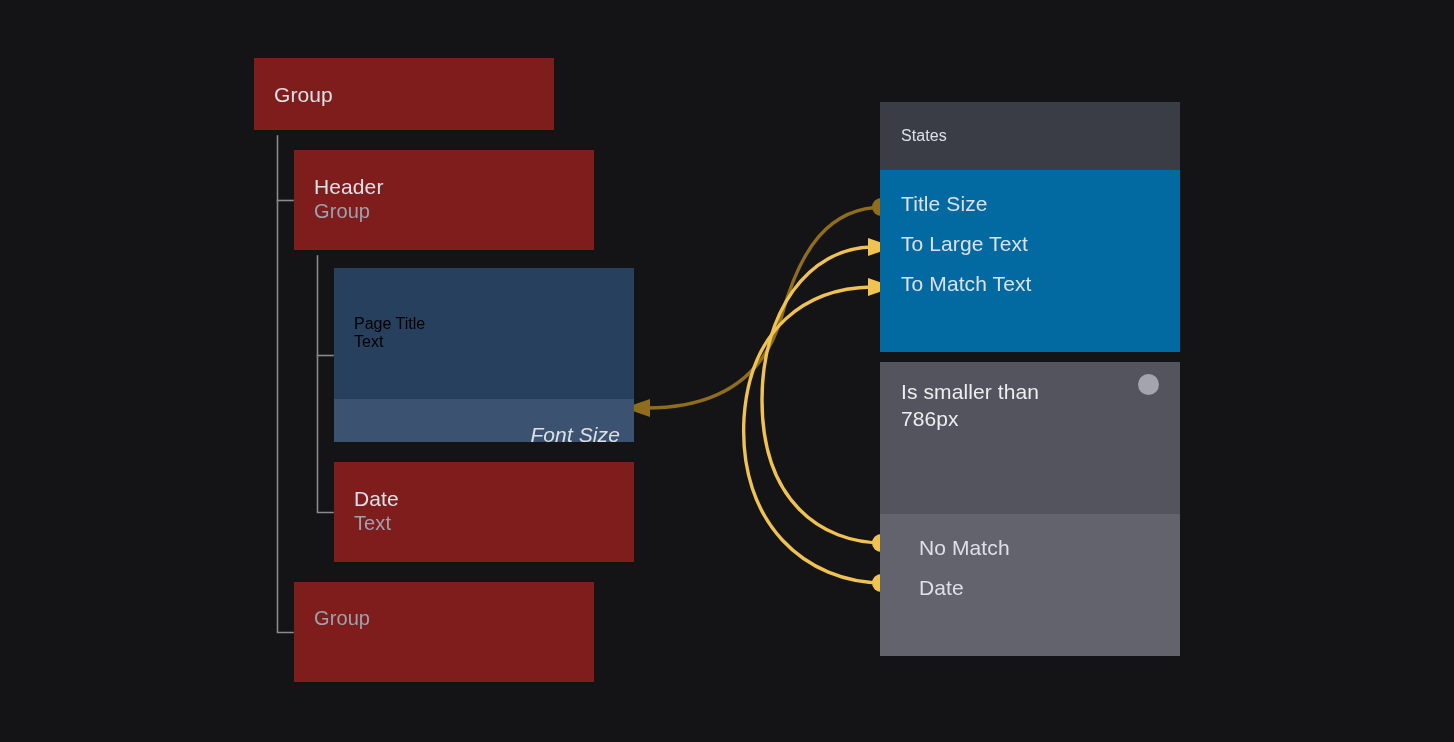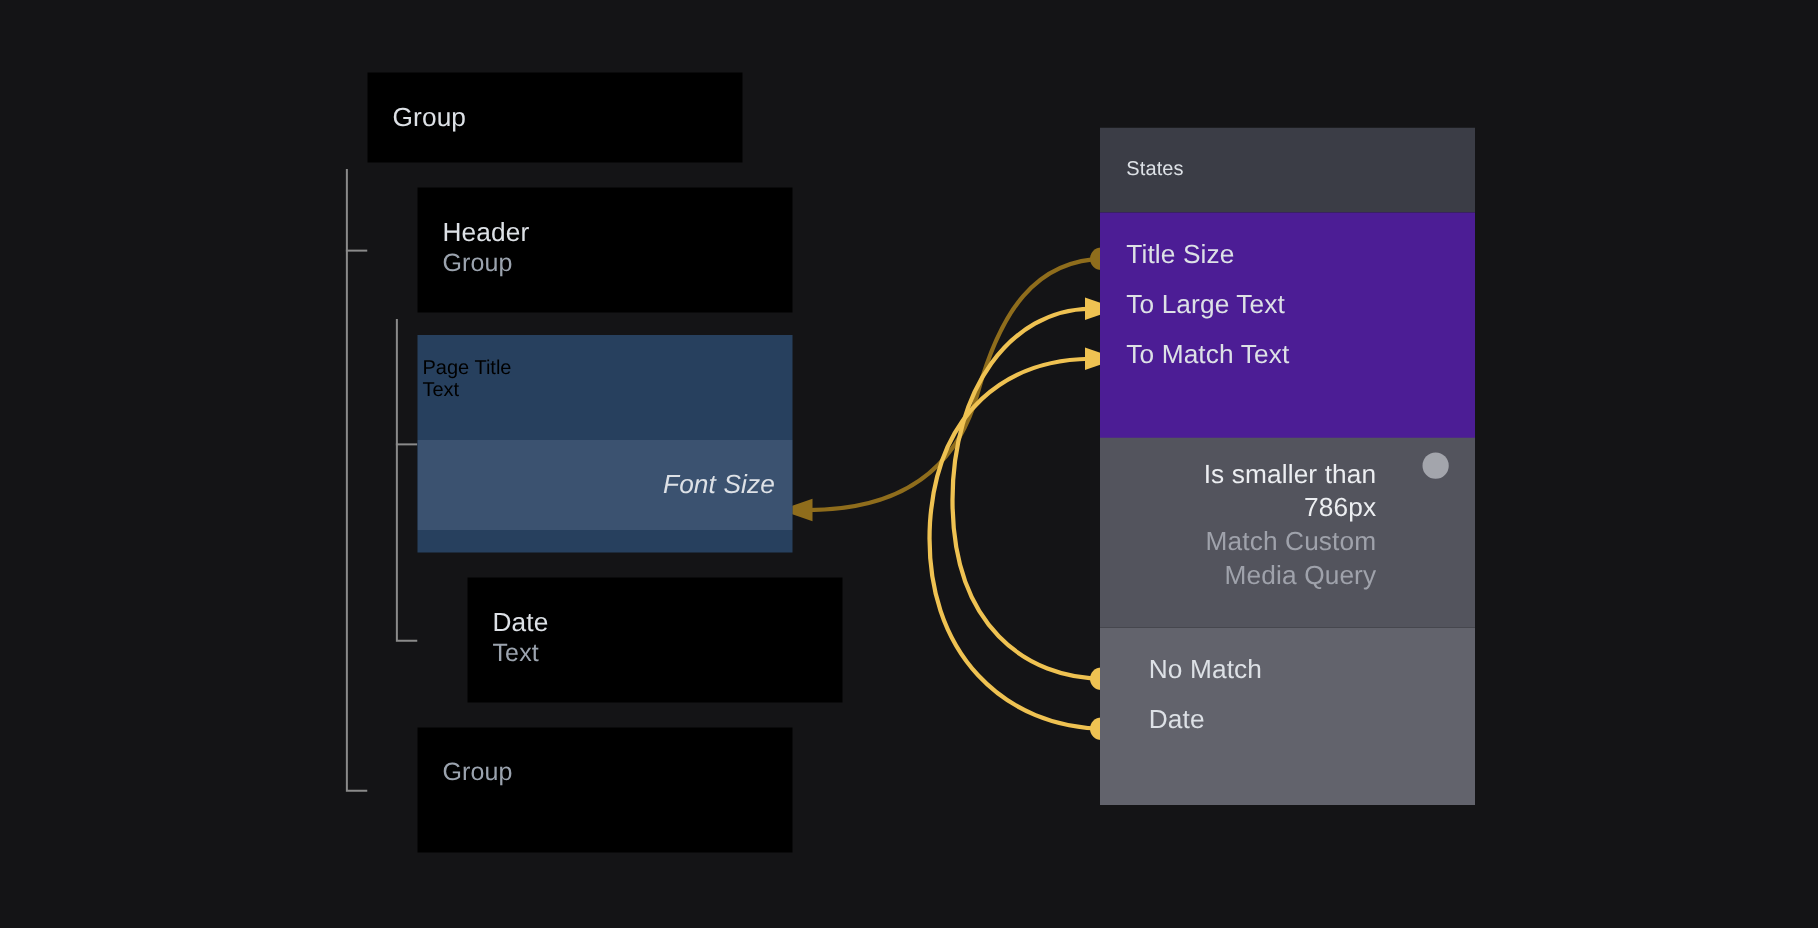--- a/index.html
+++ b/index.html
@@ -23,22 +23,21 @@
     height: 742px;
   }
 
   
   .node {
     position: absolute;
     box-sizing: border-box;
     overflow: hidden;
   }
   .tree-node {
-    background: #000000;
-    margin-left: 40px;
+    background: #7f1d1d;
   }
   .tree-node .title {
     color: #dde1e6;
     font-size: 21px;
     line-height: 25px;
     letter-spacing: 0.1px;
   }
   .tree-node .subtitle {
     color: #9ba3ae;
     font-size: 20px;
@@ -61,23 +60,24 @@
     padding: 24px 0 12px 20px;
   }
 
   
   #node-pagetitle {
     left: 334px; top: 268px;
     width: 300px; height: 174px;
     background: #27405e;
   }
   #node-pagetitle .card-head {
-    padding: 18px 0 0 4px;
-    height: 84px;
-    box-sizing: border-box;
+    padding: 18px 0 0 20px;
+    height: 102px;
+    box-sizing: border-box;
+    margin-top: 29px;
   }
   .prop-row {
     background: #3b5270;
     height: 72px;
     display: flex;
     align-items: center;
     justify-content: flex-end;
     padding-right: 14px;
     box-sizing: border-box;
   }
@@ -116,21 +116,21 @@
     align-items: center;
     padding-left: 21px;
     box-sizing: border-box;
   }
   .panel-header .panel-title {
     color: #dde1e6;
     font-size: 16px;
     letter-spacing: 0.1px;
   }
   .panel-body {
-    background: #4c1d95;
+    background: #0369a1;
     padding: 14px 0 16px 0;
   }
   .panel-body.lighter {
     background: #62636c;
     padding-left: 18px;
   }
   .port-row {
     height: 40px;
     display: flex;
     align-items: center;
@@ -141,21 +141,21 @@
     color: #dde1e6;
     font-size: 21px;
     letter-spacing: 0.1px;
   }
 
   
   #panel-states { left: 880px; top: 102px; }
   #panel-states .panel-body { height: 152px; }
 
   
-  #panel-mediaquery { left: 880px; top: 350px; text-align: right; }
+  #panel-mediaquery { left: 880px; top: 362px; }
   #panel-mediaquery .mq-head {
     background: #53545d;
     position: relative;
     padding: 16px 0 16px 21px;
     box-sizing: border-box;
     height: 152px;
   }
   #panel-mediaquery .mq-name {
     color: #eceef1;
     font-size: 21px;
@@ -255,21 +255,20 @@
     </div>
     <div class="port-row">
       <span class="port-label">To Match Text</span>
     </div>
   </div>
 </div>
 
 <div class="panel" id="panel-mediaquery">
   <div class="mq-head">
     <div class="mq-name">Is smaller than 786px</div>
-    <div class="mq-kind">Match Custom Media Query</div>
     <div class="status-dot"></div>
   </div>
   <div class="panel-body lighter">
     <div class="port-row">
       <span class="port-label">No Match</span>
     </div>
     <div class="port-row">
       <span class="port-label">Date</span>
     </div>
   </div>

